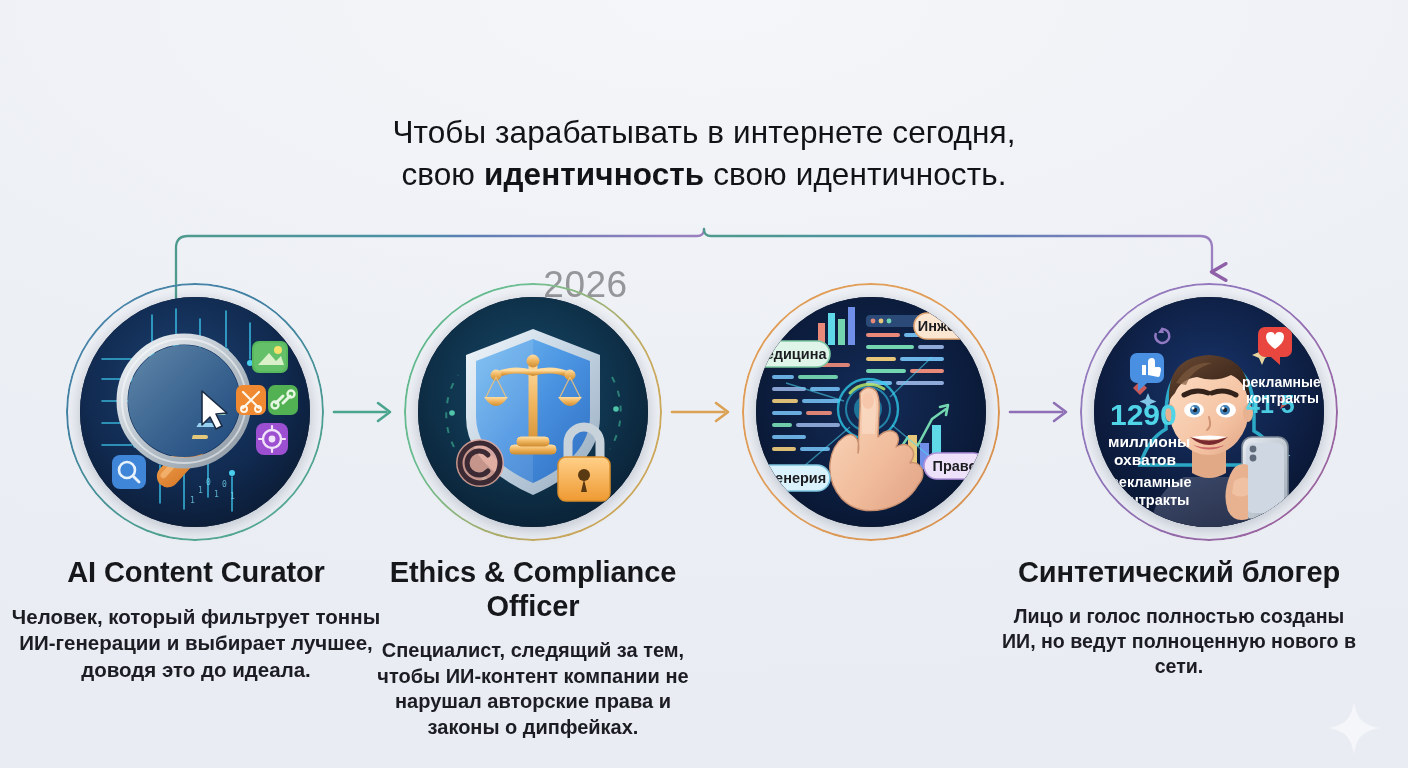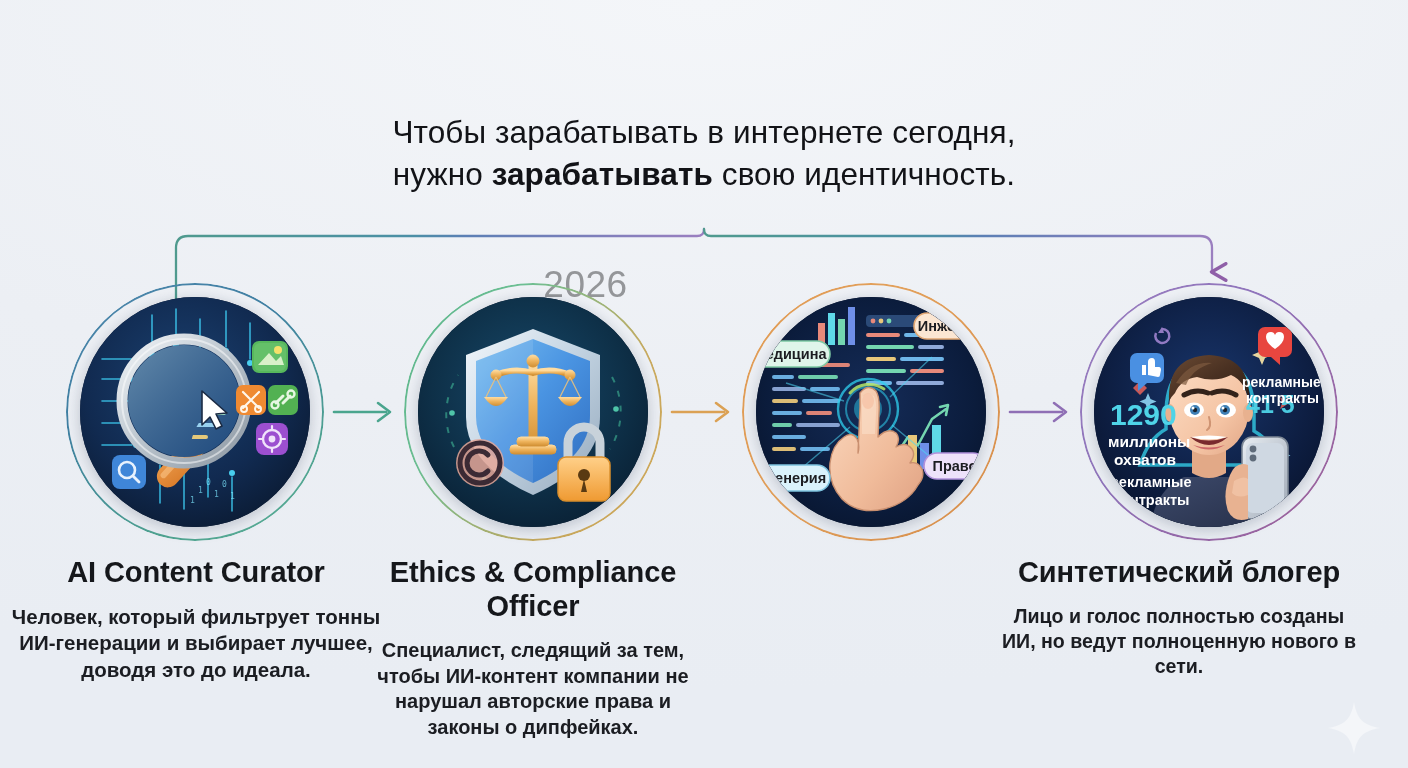--- a/index.html
+++ b/index.html
@@ -150,21 +150,21 @@
   .caption.c2 .cap-desc { font-size: 20px; }
   .caption.c4 .cap-desc { font-size: 19.6px; }
 </style>
 </head>
 <body>
 
 <div id="stage">
 
   <div class="headline">
     <div>Чтобы зарабатывать в интернете сегодня,</div>
-    <div><span>нужно </span><b>зарабатывать</b><span> свою идентичность.</span></div>
+    <div><span>свою </span><b>идентичность</b><span> свою идентичность.</span></div>
   </div>
 
   <div class="year">2026</div>
 
   <svg id="connectors" viewBox="0 0 1408 768">
     <defs>
       <linearGradient id="bracketGrad" x1="0" y1="0" x2="1" y2="0">
         <stop offset="0%" stop-color="#4f9a8e"></stop>
         <stop offset="45%" stop-color="#4b8fa6"></stop>
         <stop offset="55%" stop-color="#5c7fb5"></stop>

